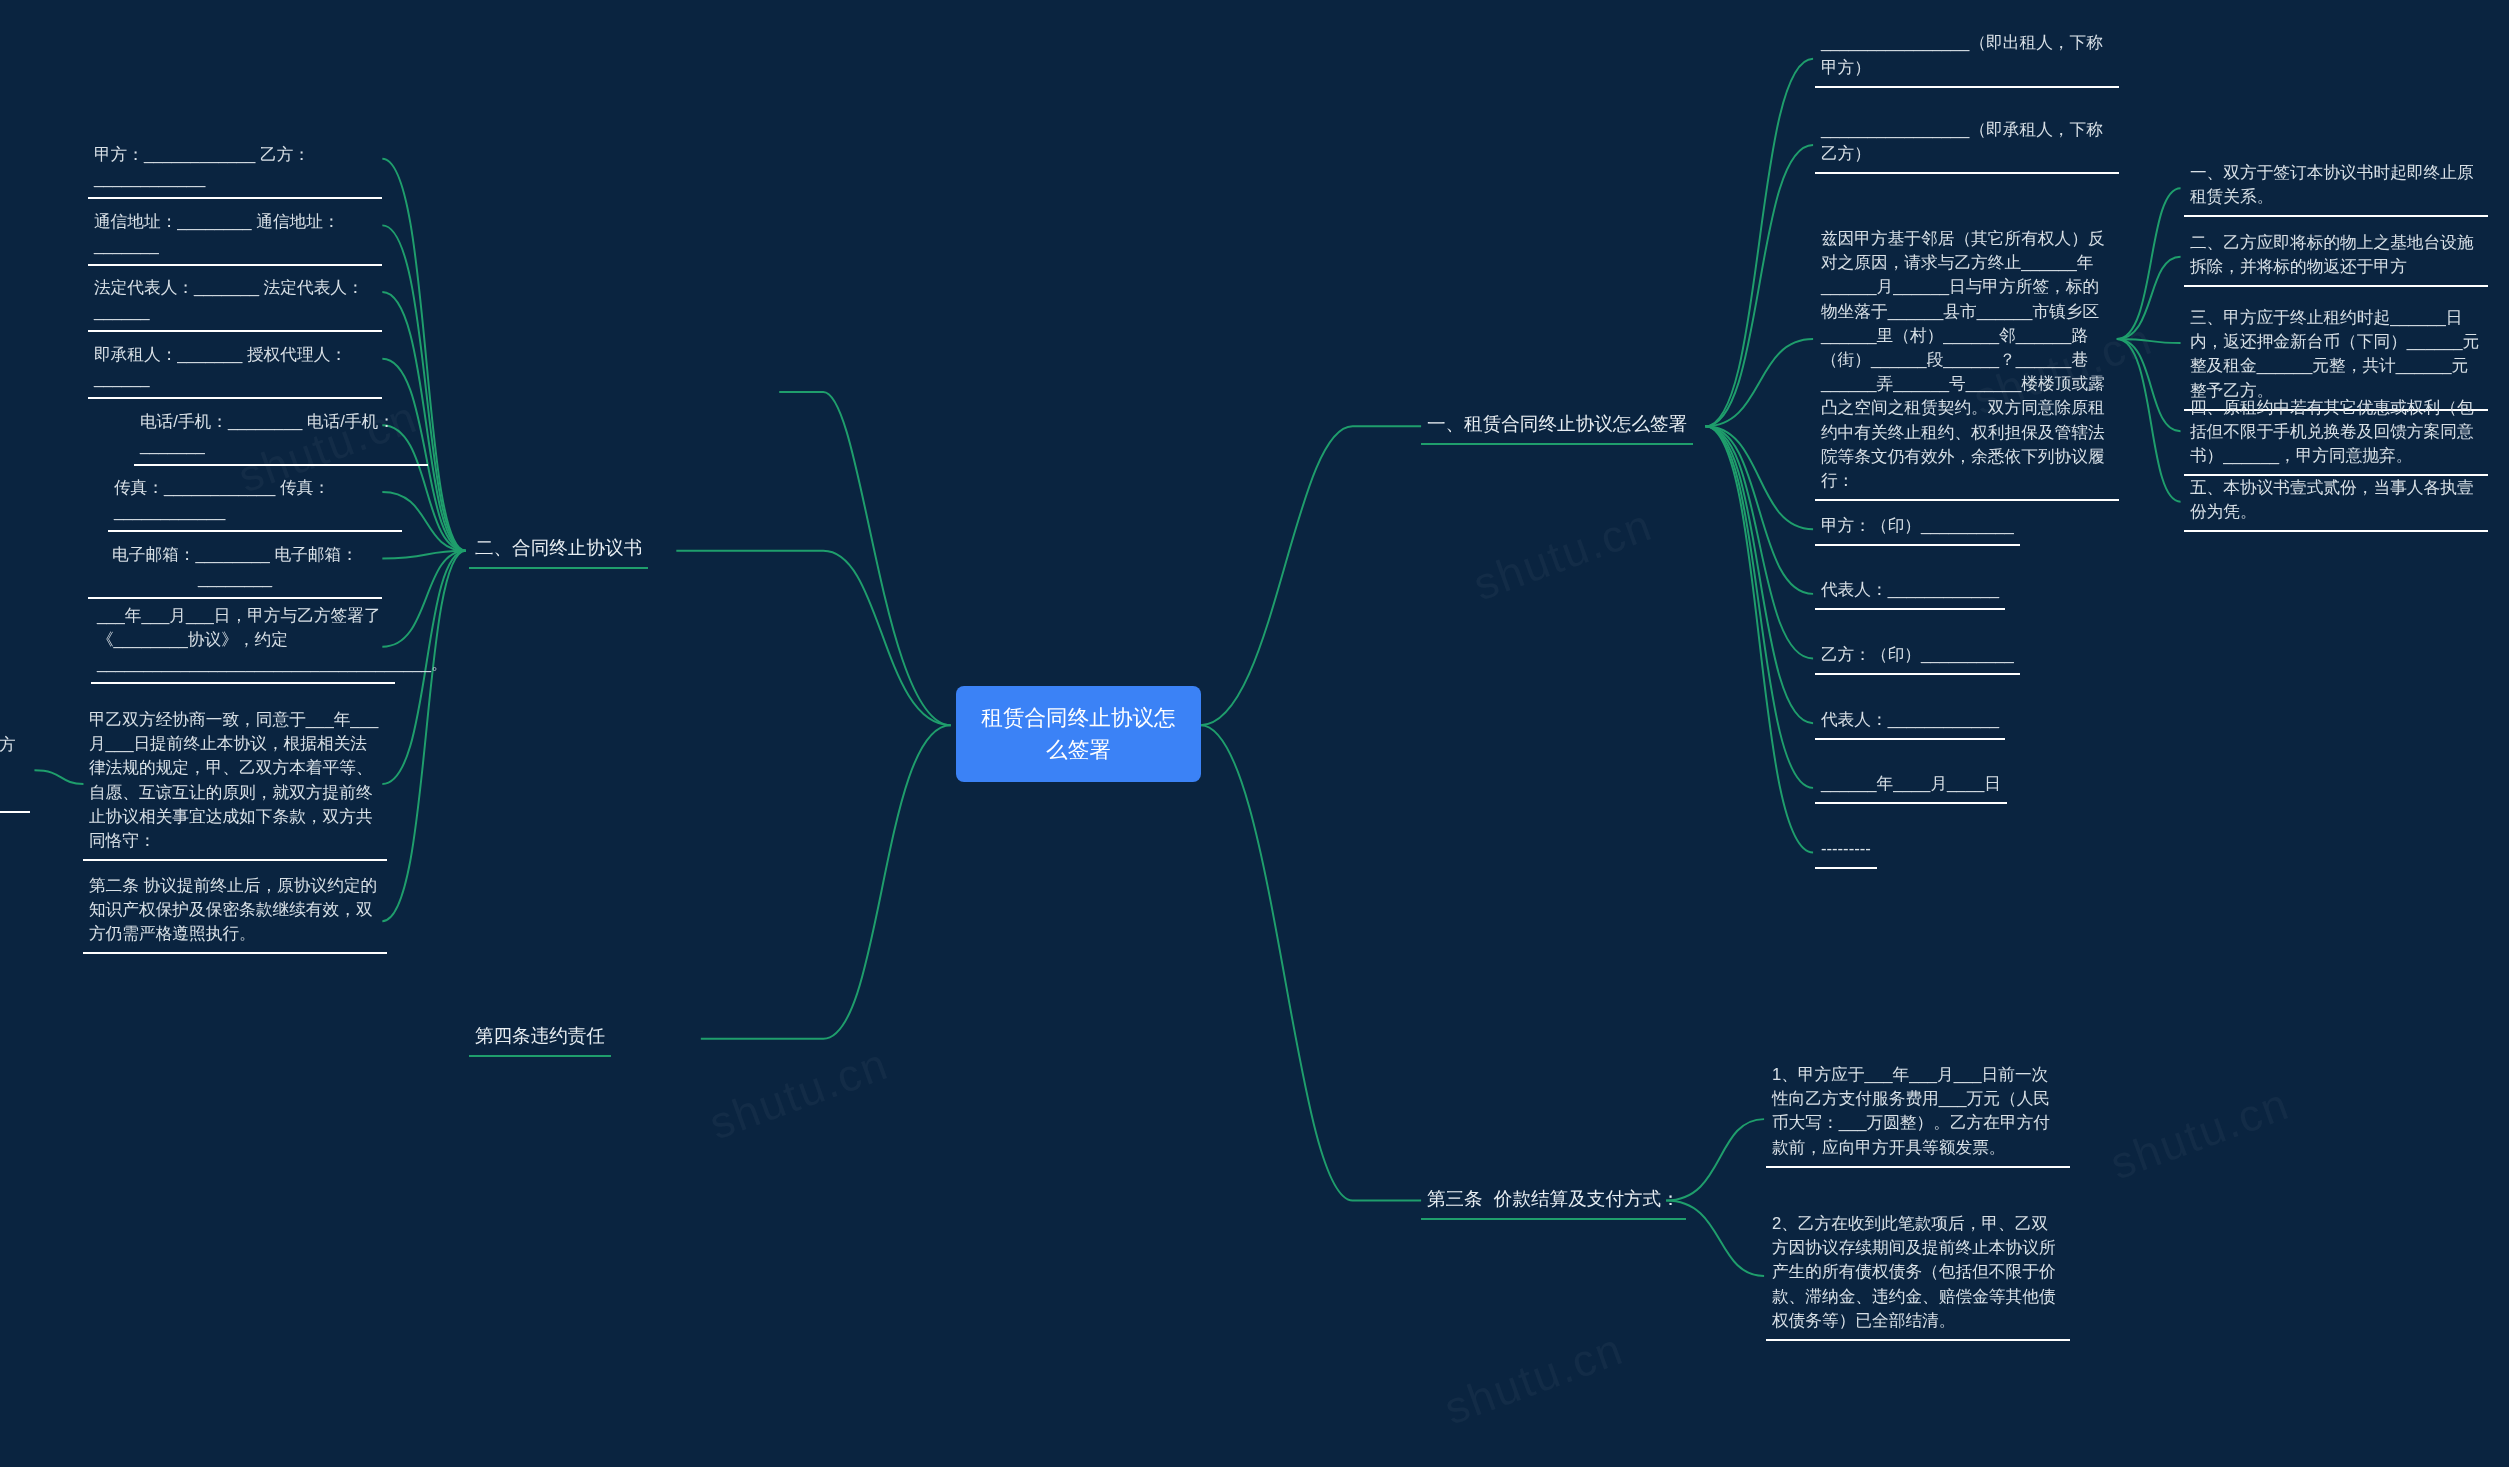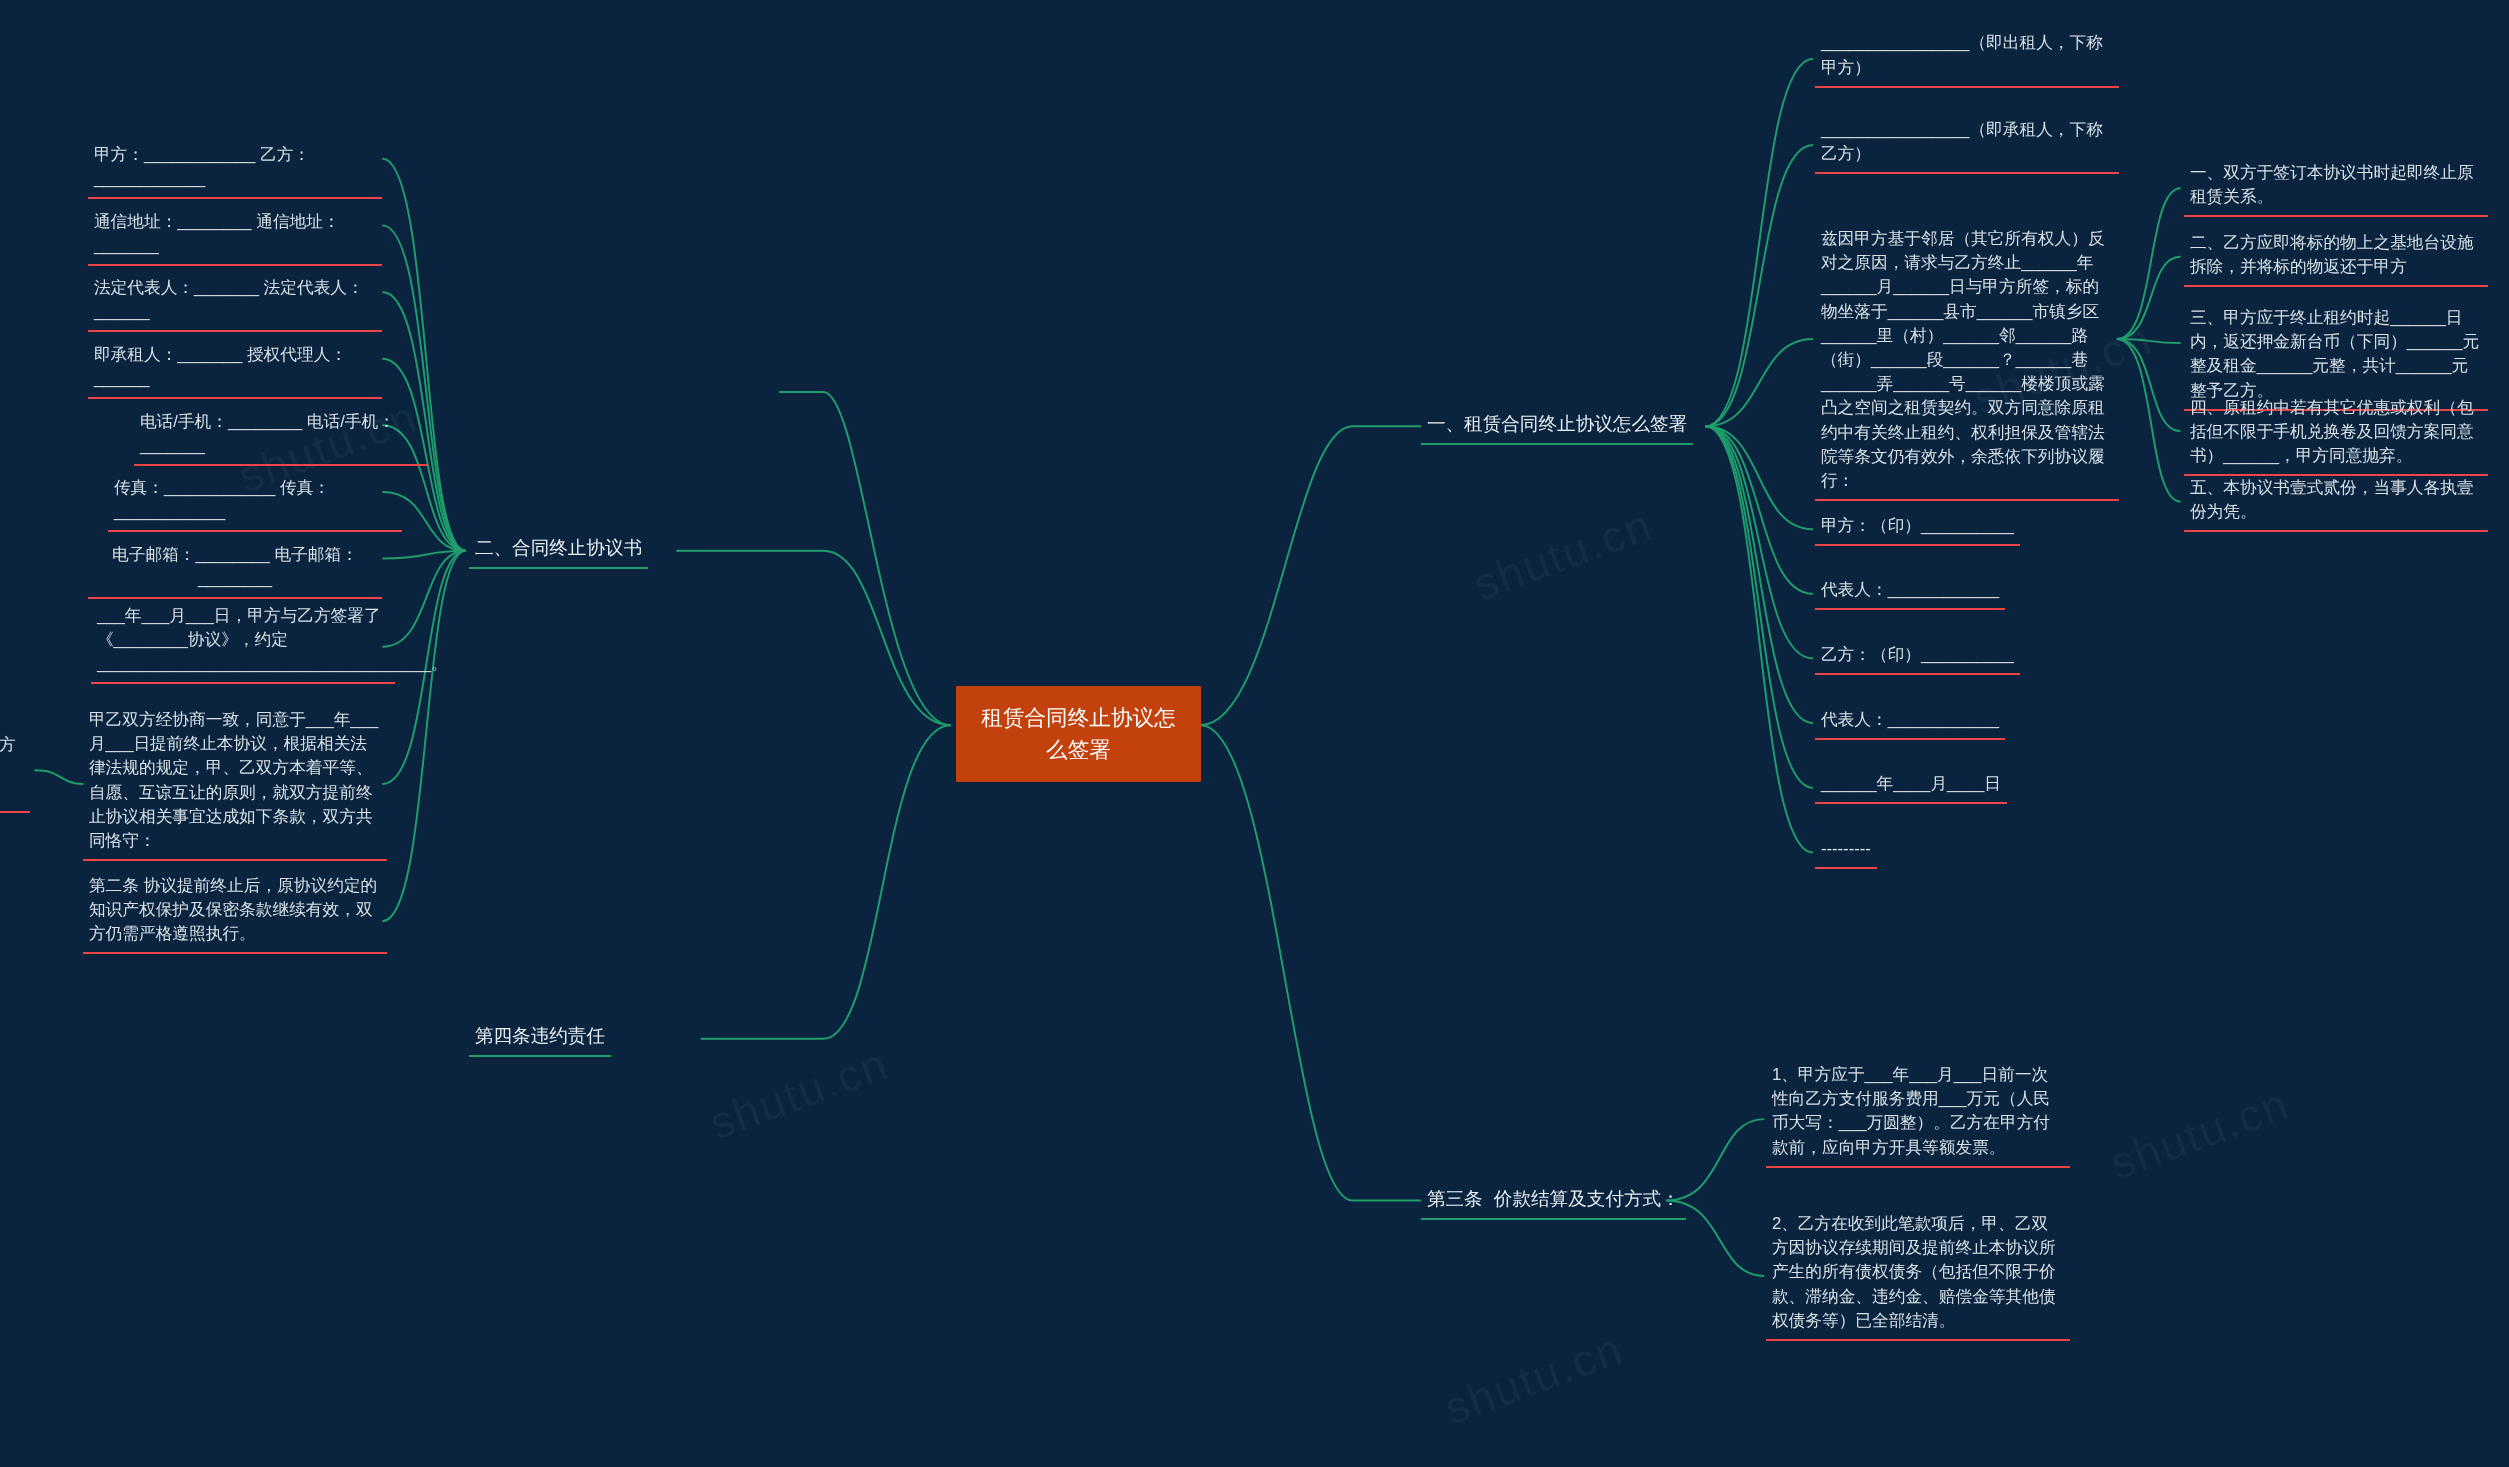--- a/index.html
+++ b/index.html
@@ -18,35 +18,35 @@
     font-size: 45px;
     transform: rotate(-20deg);
     pointer-events: none;
     letter-spacing: 2px;
   }
   .node {
     position: absolute;
     color: #d8e0e6;
     font-size: 16.7px;
     line-height: 1.45;
-    border-bottom: 2px solid #ef4444;
+    border-bottom: 2px solid #ffffff;
     padding: 3.9px 5.9px 5.9px 5.9px;
     box-sizing: border-box;
   }
   .node-wide {
     width: 304px;
   }
   .root {
     position: absolute;
-    background: #c2410c;
+    background: #3b82f6;
     color: #fff;
     font-size: 21.6px;
     text-align: center;
     padding: 15.7px 17.6px;
-    border-radius: 1px;
+    border-radius: 8px;
     line-height: 1.5;
     box-sizing: border-box;
   }
   .branch-title {
     position: absolute;
     color: #e8eef2;
     font-size: 18.6px;
     border-bottom: 2px solid #1f9e6c;
     padding: 3.9px 5.9px 5.9px 5.9px;
   }

